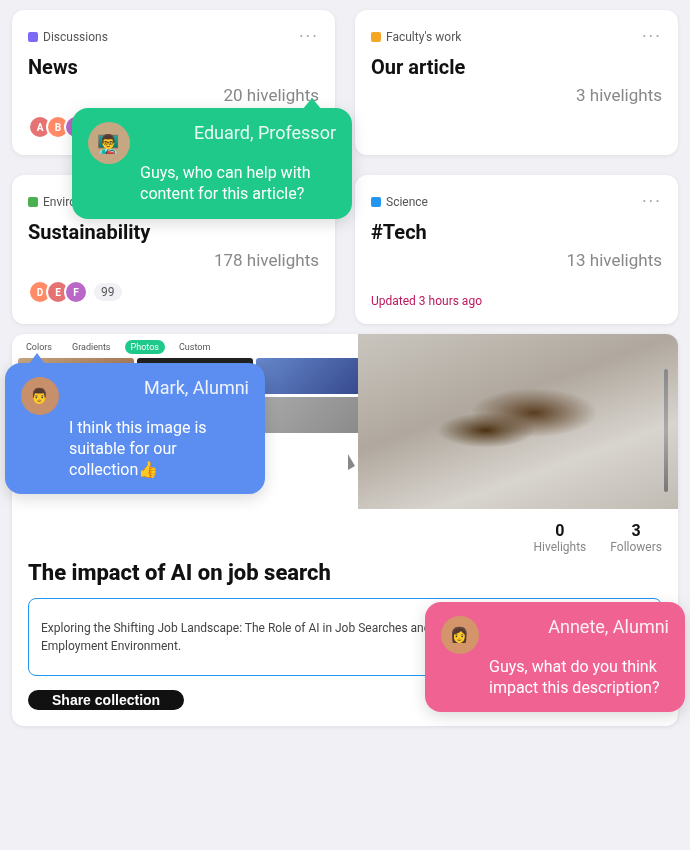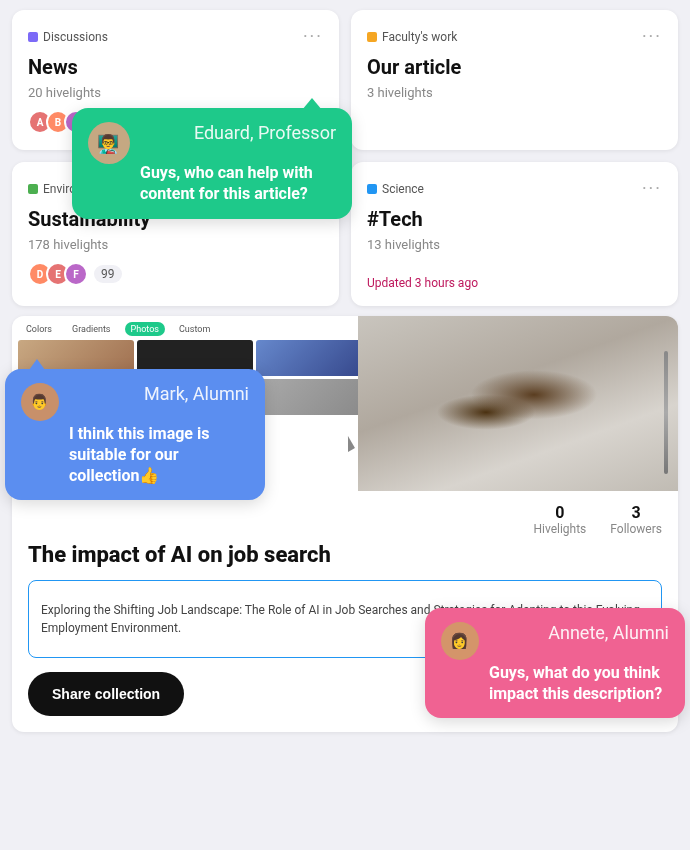--- a/index.html
+++ b/index.html
@@ -14,21 +14,21 @@
 
     .main-container {
       padding: 10px 12px;
       position: relative;
     }
 
     
     .cards-grid {
       display: grid;
       grid-template-columns: 1fr 1fr;
-      gap: 12px;
+      gap: 20px;
       margin-bottom: 10px;
     }
 
     .card {
       background: #fff;
       border-radius: 12px;
       padding: 16px;
       position: relative;
       box-shadow: 0 1px 4px rgba(0,0,0,0.08);
     }
@@ -68,23 +68,24 @@
     }
 
     .card-title {
       font-size: 20px;
       font-weight: 700;
       color: #111;
       margin-bottom: 6px;
     }
 
     .card-subtitle {
-      font-size: 13px;
+      font-size: 17px;
       color: #888;
       margin-bottom: 10px;
+      text-align: right;
     }
 
     .card-footer {
       display: flex;
       align-items: center;
       gap: 6px;
     }
 
     .avatars {
       display: flex;
@@ -167,21 +168,21 @@
     .bubble-content {}
     .bubble-name {
       font-size: 18px;
       font-weight: 400;
       margin-bottom: 4px;
       opacity: 0.9;
       text-align: right;
     }
     .bubble-text {
       font-size: 16px;
-      font-weight: 700;
+      font-weight: 400;
       line-height: 1.3;
       margin-top: 20px;
     }
 
     
     .image-card {
       background: #fff;
       border-radius: 12px;
       overflow: hidden;
       position: relative;
@@ -334,21 +335,21 @@
       line-height: 1.5;
       margin-bottom: 14px;
       background: #fff;
     }
 
     .share-button {
       background: #111;
       color: #fff;
       border: none;
       border-radius: 24px;
-      padding: 14px 24px;
+      padding: 2px 24px;
       font-size: 14px;
       font-weight: 600;
       cursor: pointer;
     }
 
     
     .bubble-blue {
       position: absolute;
       background: #5b8ef0;
       border-radius: 16px;

